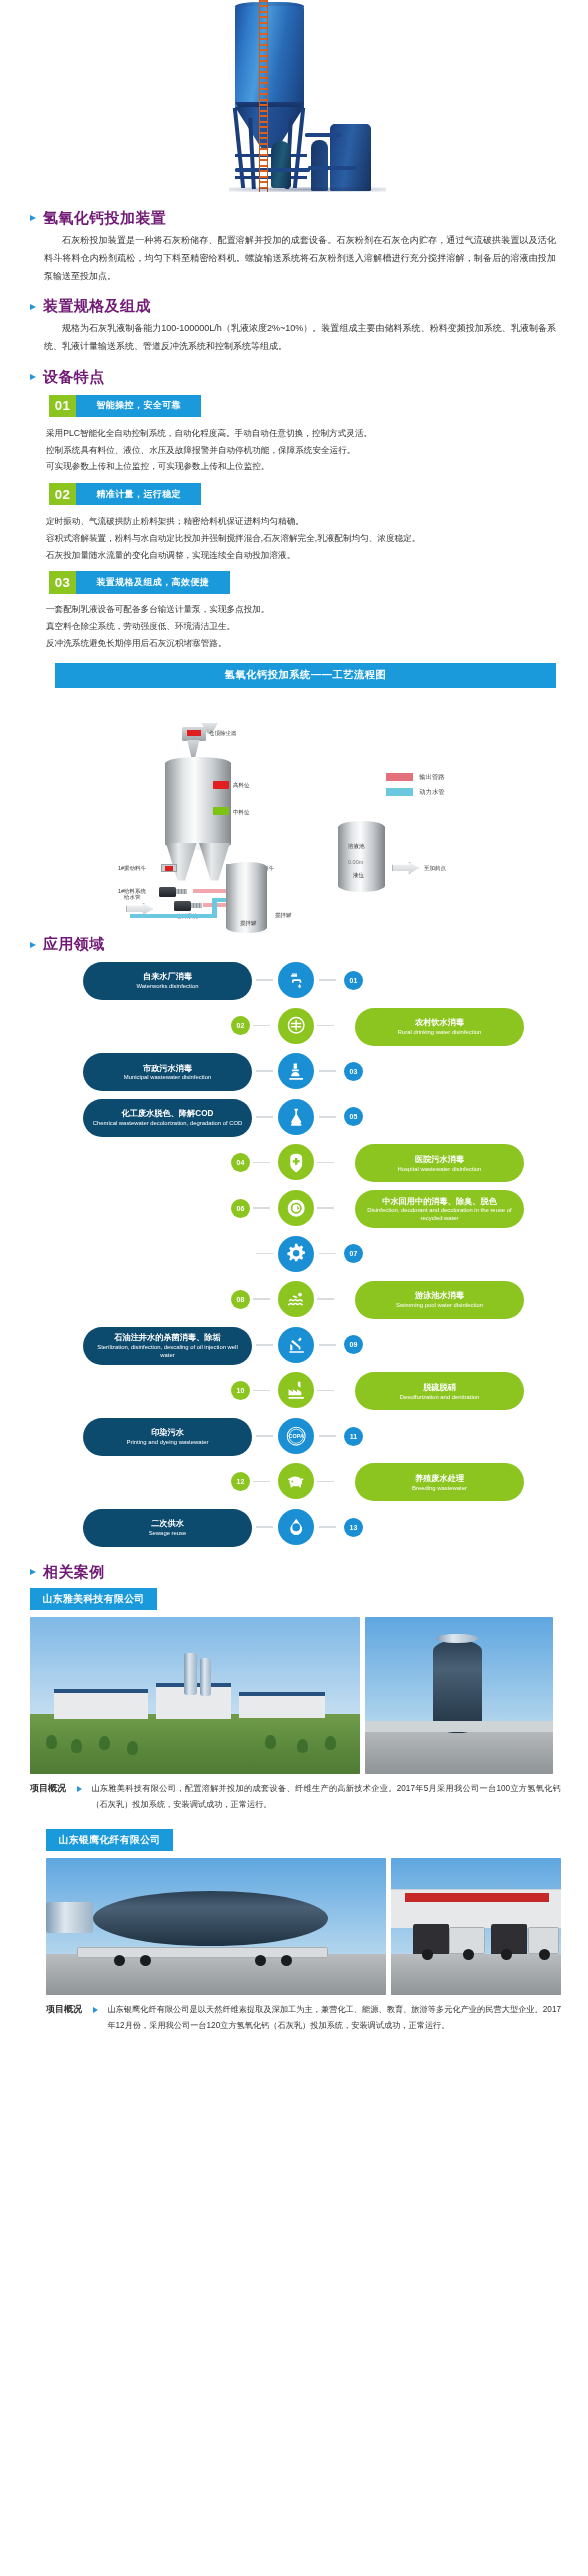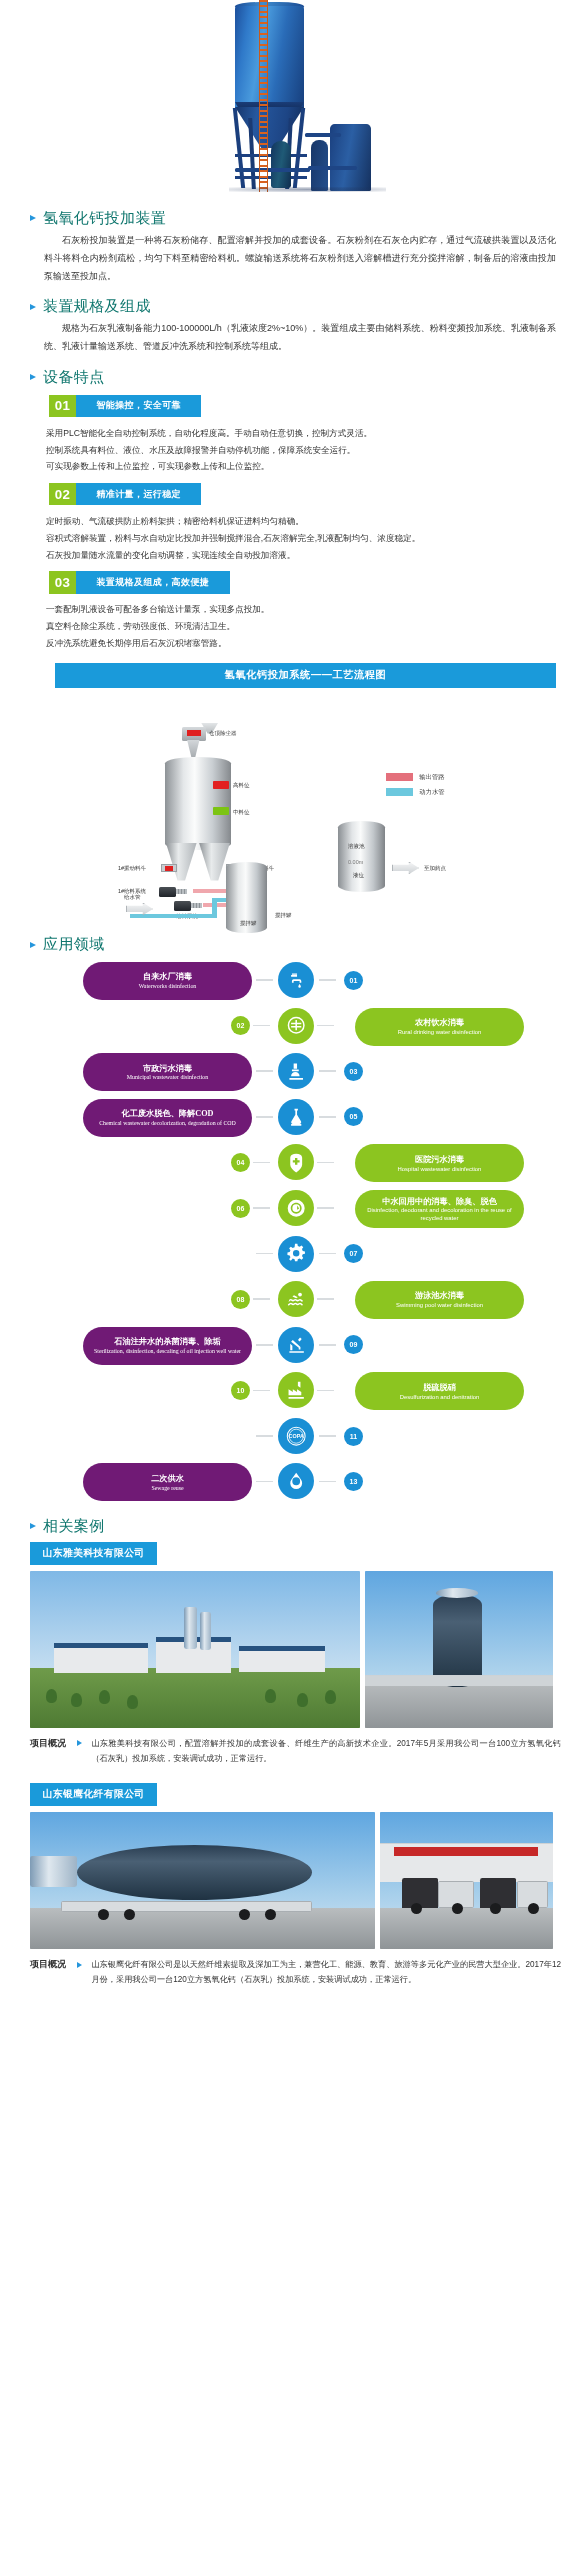--- a/index.html
+++ b/index.html
@@ -79,21 +79,21 @@
   .sec-head {
     display: flex; align-items: center; gap: 7px;
     padding: 0 0 0 30px; margin-top: 12.6px;
   }
   .sec-head .tri {
     width: 0; height: 0; border-left: 6.3px solid #2596dc;
     border-top: 3.9px solid transparent; border-bottom: 3.9px solid transparent;
     flex: 0 0 auto;
   }
   .sec-head .txt {
-    font-size: 15px; font-weight: 400; color: #0f766e; letter-spacing: 0.4px;
+    font-size: 15px; font-weight: 700; color: #701a75; letter-spacing: 0.4px;
   }
 
   .body-p {
     font-size: 9px; line-height: 2.0; color: #333;
     padding: 3.1px 33px 0 44px; text-align: justify; text-indent: 2em;
   }
 
   
   .feat-badge { display: flex; align-items: stretch; margin: 7.8px 0 3.1px 49px; }
   .feat-num {
@@ -183,21 +183,21 @@
   
   .apps { position: relative; width: 589px; padding: 4.7px 0 0 0; }
   .app-row { position: relative; height: 44px; margin-bottom: 1.6px; }
   .pill {
     position: absolute; top: 3.1px; width: 169px; min-height: 38px;
     border-radius: 19px; color: #fff; display: flex; flex-direction: column;
     align-items: center; justify-content: center; text-align: center; padding: 3.1px 9.4px;
   }
   .pill .cn { font-size: 8.2px; font-weight: 700; line-height: 1.35; }
   .pill .en { font-size: 5.9px; line-height: 1.25; margin-top: 0.8px; }
-  .pill.left { left: 83px; background: #701a75; font-family: Liberation Serif, serif; }
+  .pill.left { left: 83px; background: #0c4a6e; }
   .pill.right { left: 355px; background: #8cc520; }
   .circ {
     position: absolute; top: 3.1px; left: 278px; width: 36px; height: 36px;
     border-radius: 50%; display: flex; align-items: center; justify-content: center;
   }
   .circ.blue { background: #1a8fd4; } .circ.green { background: #8cc520; }
   .circ svg { width: 20.4px; height: 20.4px; fill: #fff; }
   .num {
     position: absolute; top: 11.8px; width: 19px; height: 19px; border-radius: 50%;
     color: #fff; font-size: 7px; font-weight: 700;
@@ -536,30 +536,48 @@
       <div class="dash d-c"></div>
       <div class="circ green">
         <svg viewBox="0 0 24 24">
           <path d="M3 20h18v2H3v-2zm0-9 5 3v-3l5 3v-3l5 3V18H3v-7zm11-9h3v7l-3-1.8V2z"></path>
         </svg>
       </div>
       <div class="dash d-d"></div>
       <div class="num green" style="left: 231px;">10</div>
     </div>
     <div class="app-row">
+      <div class="pill left">
+        <div class="cn">印染污水</div>
+        <div class="en">Printing and dyeing wastewater</div>
+      </div>
       <div class="dash d-a"></div>
       <div class="circ blue">
         <svg viewBox="0 0 32 32">
           <circle cx="16" cy="16" r="14" fill="none" stroke="#fff" stroke-width="1.6"></circle>
           <circle cx="16" cy="16" r="11" fill="none" stroke="#fff" stroke-width="1.2"></circle>
           <text x="16" y="19.5" text-anchor="middle" font-size="8.5" font-family="Liberation Sans, sans-serif" font-weight="700" fill="#fff">COPA</text>
         </svg>
       </div>
       <div class="dash d-b"></div>
       <div class="num blue">11</div>
+    </div>
+    <div class="app-row">
+      <div class="pill right">
+        <div class="cn">养殖废水处理</div>
+        <div class="en">Breeding wastewater</div>
+      </div>
+      <div class="dash d-c"></div>
+      <div class="circ green">
+        <svg viewBox="0 0 24 24">
+          <path d="M3.5 9.5c1.5-2 4-3 7-3 2.8 0 5.2.9 6.8 2.6l2.3-.6.9 1.7-2 1c.2.6.3 1.2.3 1.9 0 1.2-.4 2.3-1.1 3.2V19h-2.3v-1.7c-1.1.5-2.4.7-3.9.7s-2.8-.2-3.9-.7V19H5.3v-2.7c-.8-1-1.3-2.2-1.3-3.5 0-.6.1-1.2.3-1.8l-1.9-.8.8-1.7 1.3.4-1 .6zm3.9 1.8a1 1 0 1 0 0 2 1 1 0 0 0 0-2z"></path>
+        </svg>
+      </div>
+      <div class="dash d-d"></div>
+      <div class="num green" style="left: 231px;">12</div>
     </div>
     <div class="app-row">
       <div class="pill left">
         <div class="cn">二次供水</div>
         <div class="en">Sewage reuse</div>
       </div>
       <div class="dash d-a"></div>
       <div class="circ blue">
         <svg viewBox="0 0 24 24">
           <path d="M12 2.2 6.6 9.8A7 7 0 1 0 17.4 9.8L12 2.2zm0 5.3a4.6 4.6 0 1 1 0 9.2 4.6 4.6 0 0 1 0-9.2z"></path>
@@ -606,21 +624,21 @@
       <div class="bldg" style="left:0px;top:104px;width:188px;height:11px;background:#cfd4d7;"></div>
     </div>
   </div>
   <div class="case-sum">
     <span class="lbl">项目概况</span>
     <span class="tri2"></span>
     <span class="body">山东雅美科技有限公司，配置溶解并投加的成套设备、纤维生产的高新技术企业。2017年5月采用我公司一台100立方氢氧化钙（石灰乳）投加系统，安装调试成功，正常运行。</span>
   </div>
 </div>
 
-<div style="margin-top:11px;">
+<div style="margin-top:11px;margin-left:16px;">
   <div class="case-bar">山东银鹰化纤有限公司</div>
   <div class="case-photos">
     <div class="ph wide">
       <div class="sky2"></div>
       <div class="ground-gray"></div>
       <div class="tank-cyl" style="left:47px;top:33px;width:235px;height:55px;border-radius:118px/27.5px;"></div>
       <div class="silo-sm" style="left:0px;top:44px;width:47px;height:31px;"></div>
       <div class="truck-body" style="left:31px;top:89px;width:251px;height:11px;"></div>
       <div class="wheel" style="left:68px;top:97px;"></div>
       <div class="wheel" style="left:94px;top:97px;"></div>

